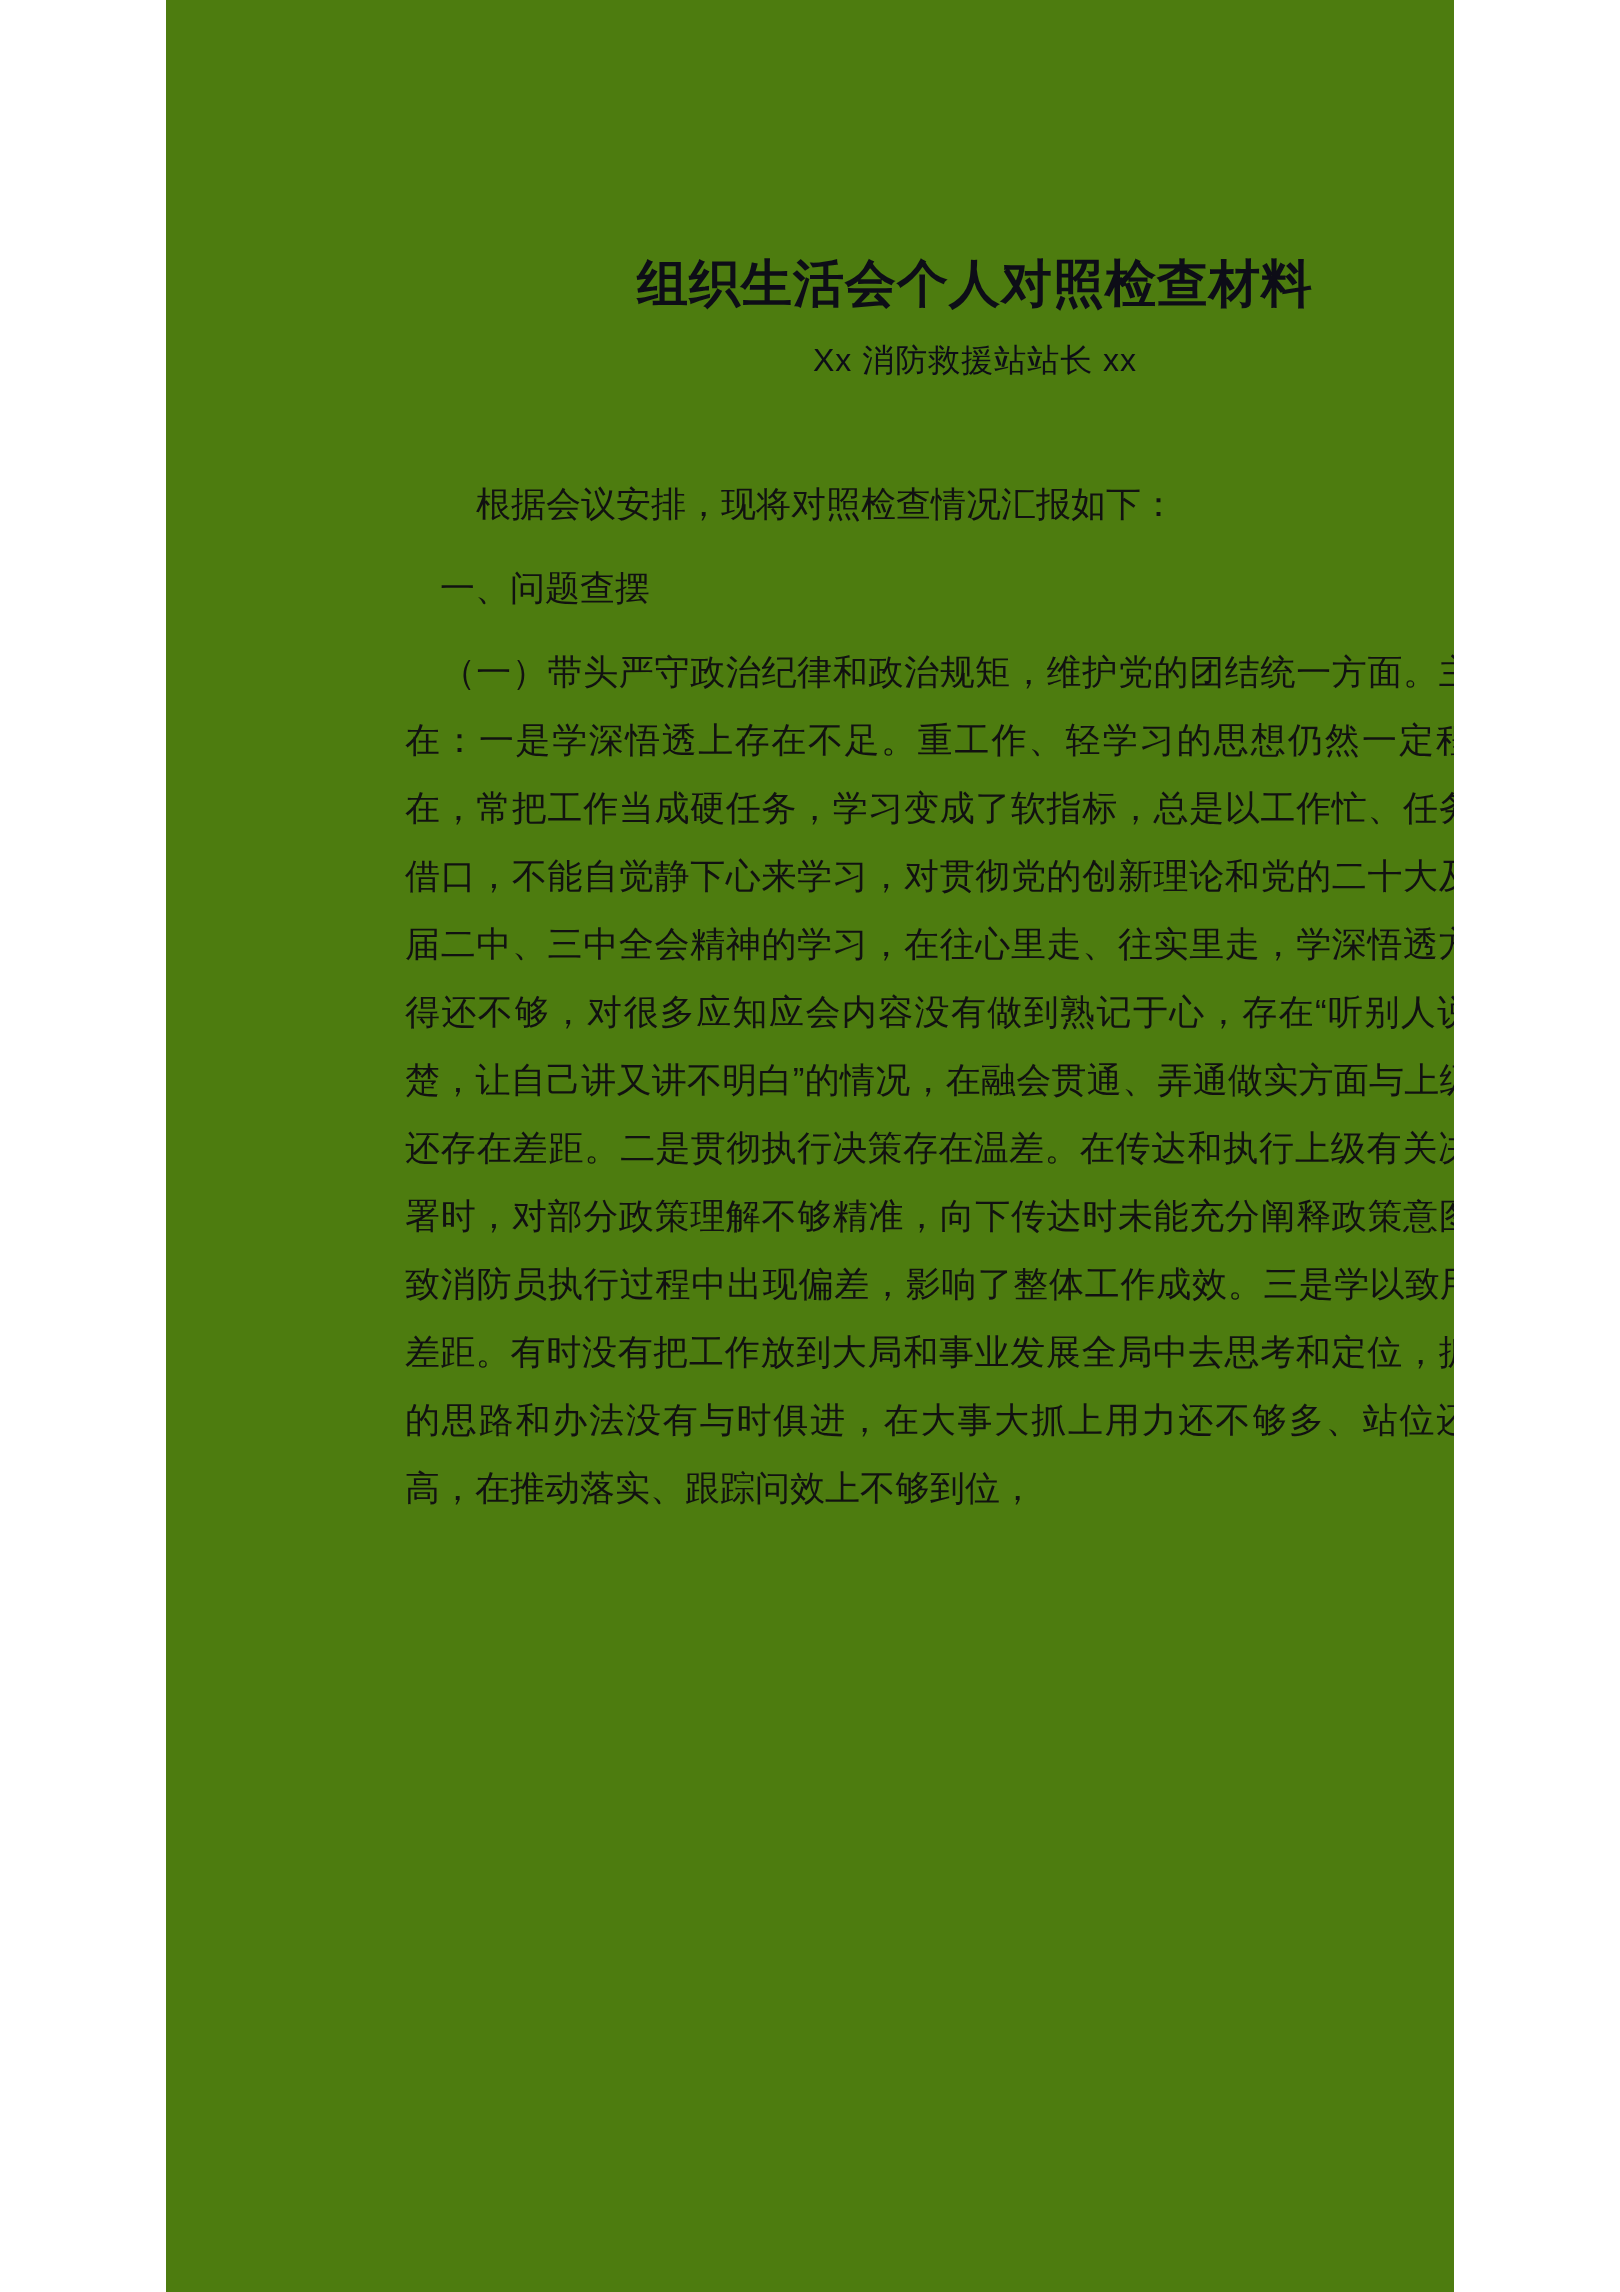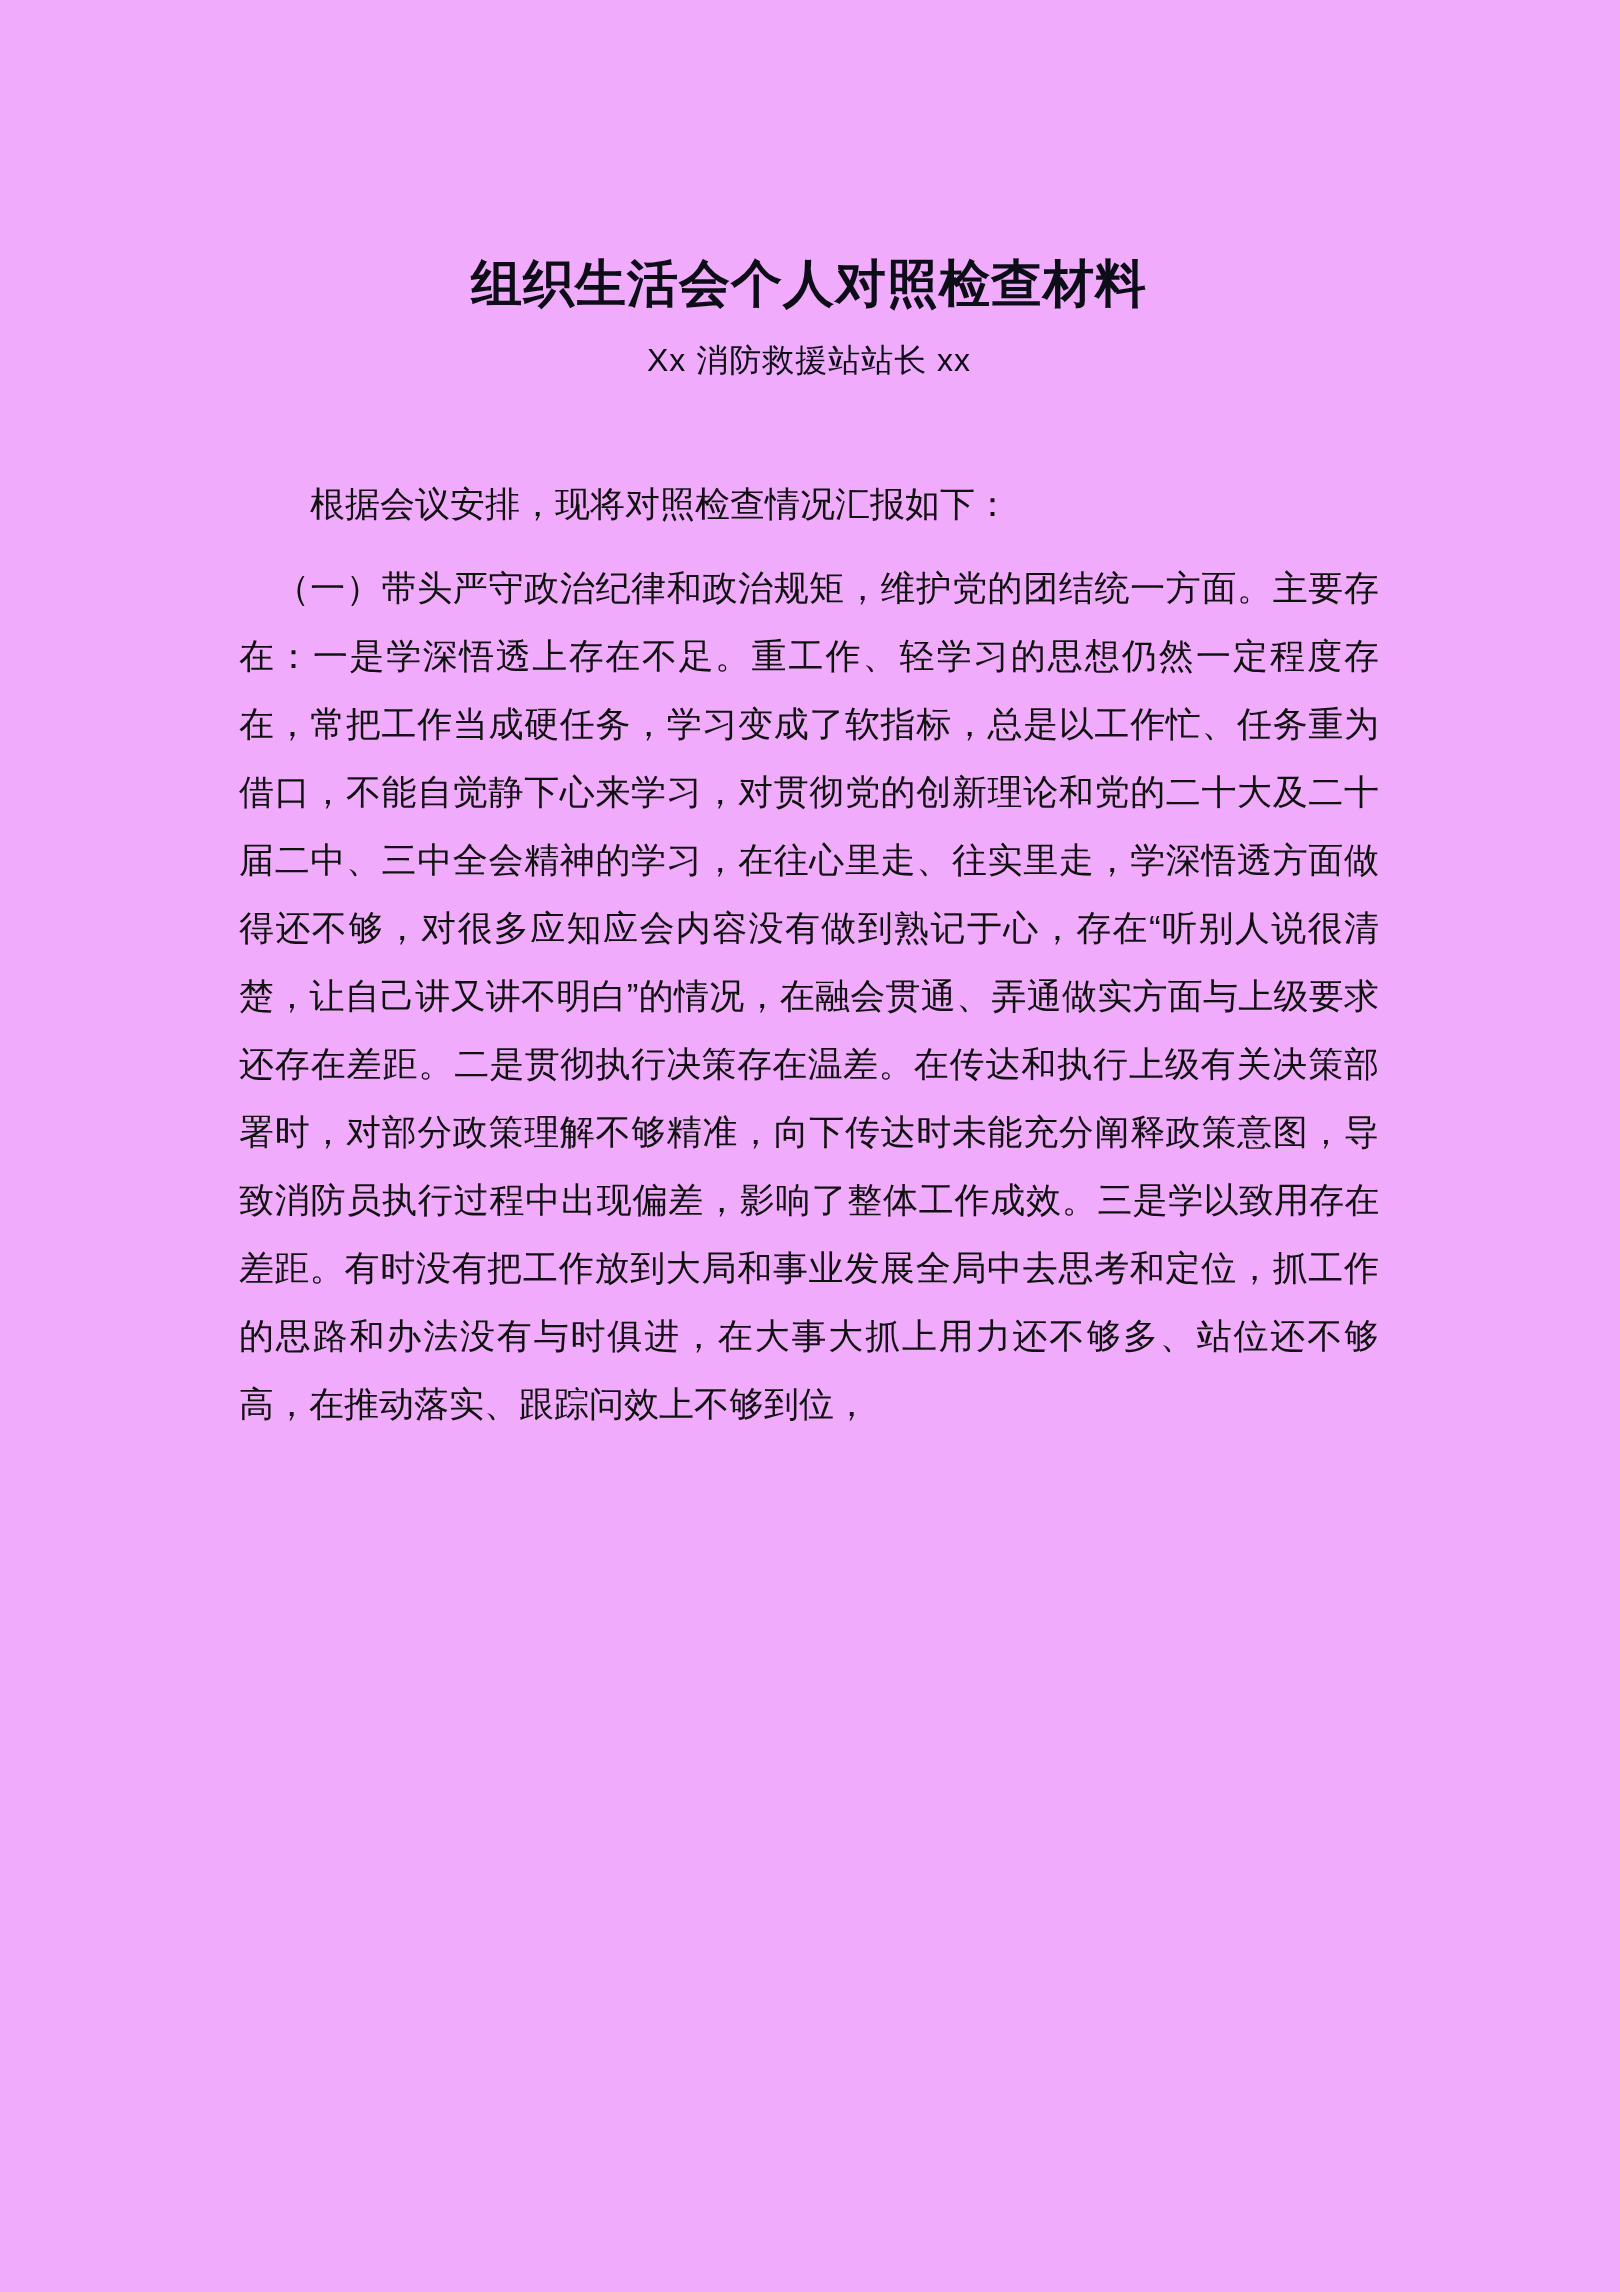--- a/index.html
+++ b/index.html
@@ -7,23 +7,23 @@
     margin: 0;
     padding: 0;
     background: #ffffff;
   }
   body {
     font-family: "Liberation Sans", "DejaVu Sans", sans-serif;
     color: #000000;
   }
   .page {
     position: relative;
-    width: 1620px;
+    width: 1288px;
     height: 2293px;
-    background: #f0abfc;
+    background: #4d7c0f;
     margin: 0 auto;
     box-sizing: border-box;
     overflow: hidden;
   }
   .content {
     position: absolute;
     left: 223px;
     top: 0;
     width: 1172px;
   }
@@ -84,19 +84,20 @@
   <div class="content">
 
     <h1 class="doc-title">组织生活会个人对照检查材料</h1>
 
     <div class="doc-subtitle">Xx 消防救援站站长  xx</div>
 
     <div class="body-block">
 
       <p class="para"><span class="lead"></span><span>根据会议安排，现将对照检查情况汇报如下：</span></p>
 
+      <p class="para"><span class="lead-sm"></span><span>一、问题查摆</span></p>
 
       <p class="para"><span class="lead-sm"></span><span>（一）带头严守政治纪律和政治规矩，维护党的团结统一方面。主要存在：</span><span class="b">一是学深悟透上存在不足。</span><span>重工作、轻学习的思想仍然一定程度存在，常把工作当成硬任务，学习变成了软指标，总是以工作忙、任务重为借口，不能自觉静下心来学习，对贯彻党的创新理论和党的二十大及二十届二中、三中全会精神的学习，在往心里走、往实里走，学深悟透方面做得还不够，对很多应知应会内容没有做到熟记于心，存在“听别人说很清楚，让自己讲又讲不明白”的情况，在融会贯通、弄通做实方面与上级要求还存在差距。</span><span class="b">二是贯彻执行决策存在温差。</span><span>在传达和执行上级有关决策部署时，对部分政策理解不够精准，向下传达时未能充分阐释政策意图，导致消防员执行过程中出现偏差，影响了整体工作成效。</span><span class="b">三是学以致用存在差距。</span><span>有时没有把工作放到大局和事业发展全局中去思考和定位，抓工作的思路和办法没有与时俱进，在大事大抓上用力还不够多、站位还不够高，在推动落实、跟踪问效上不够到位，</span></p>
 
     </div>
   </div>
 </div>
 
 
 </body></html>

